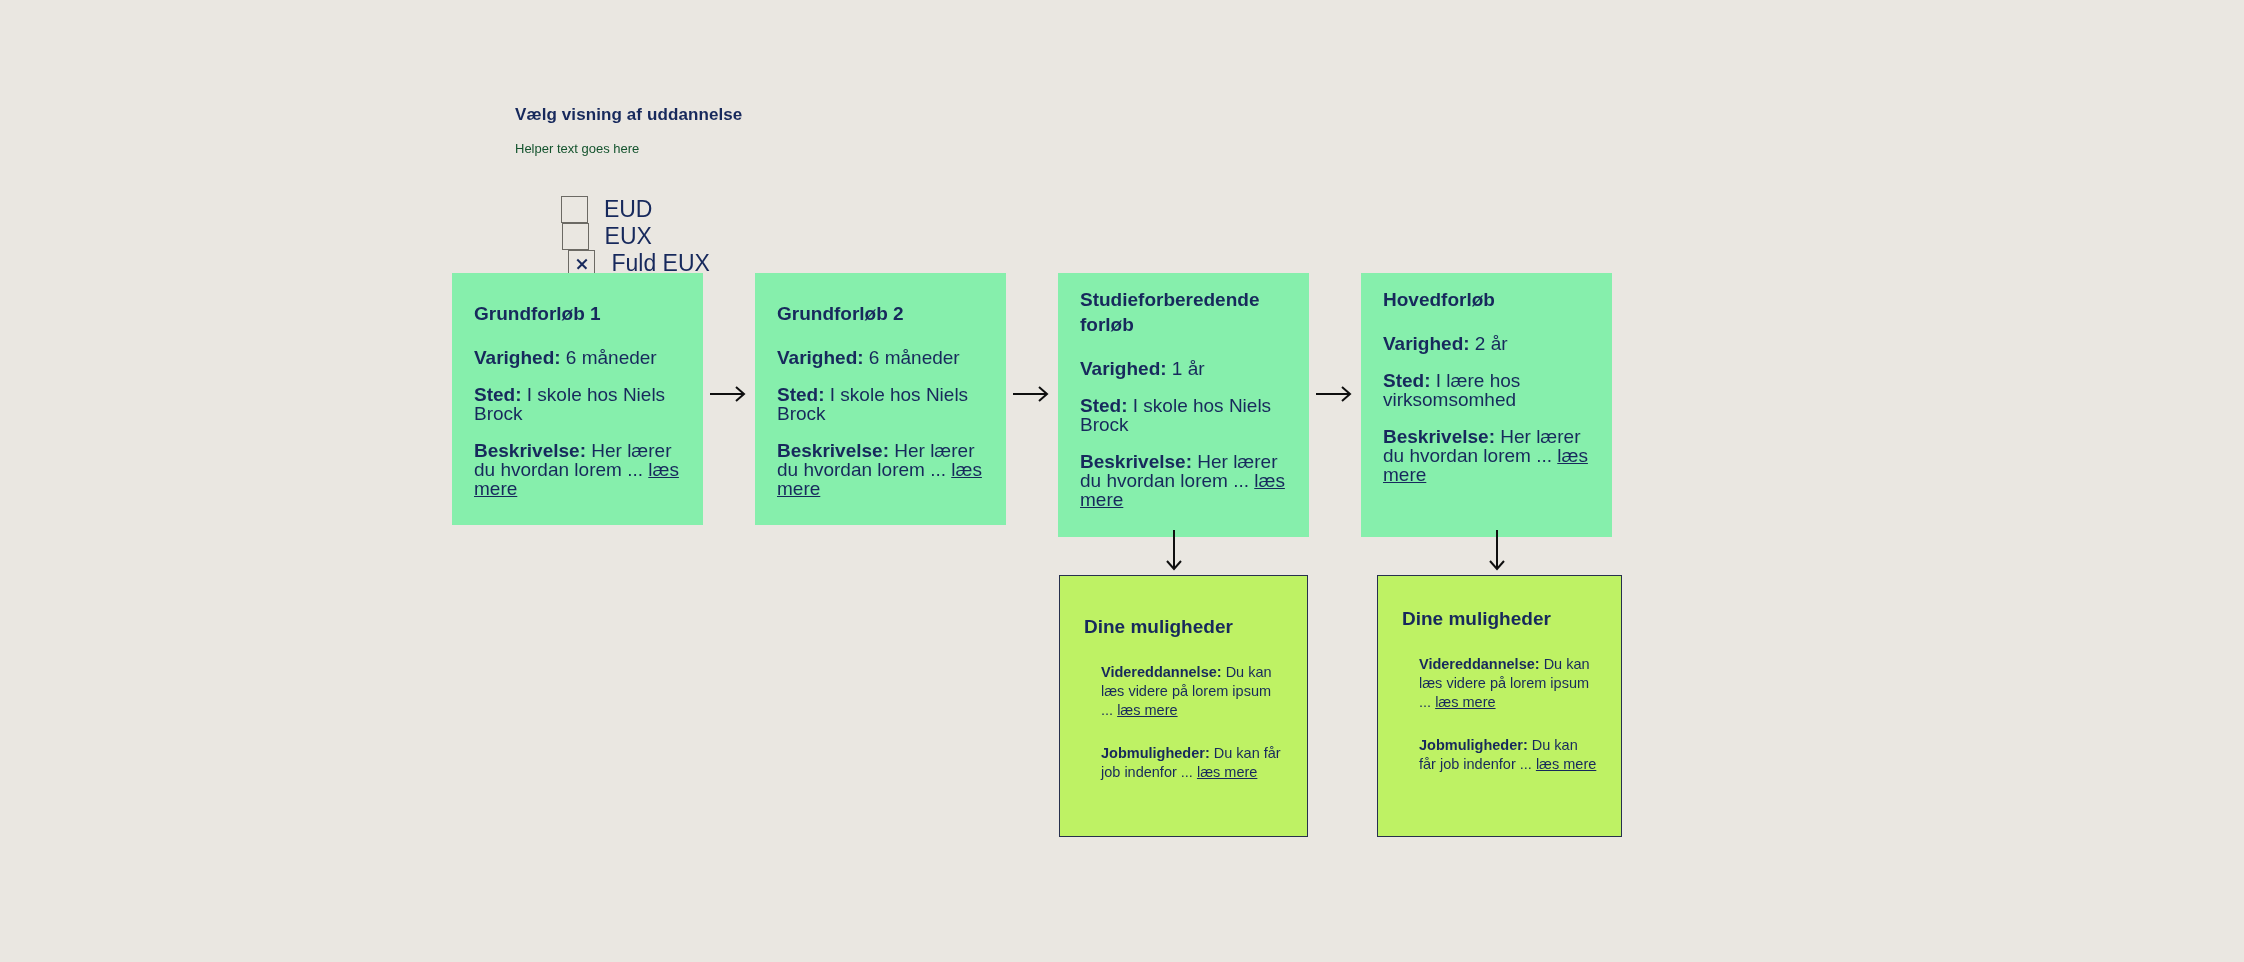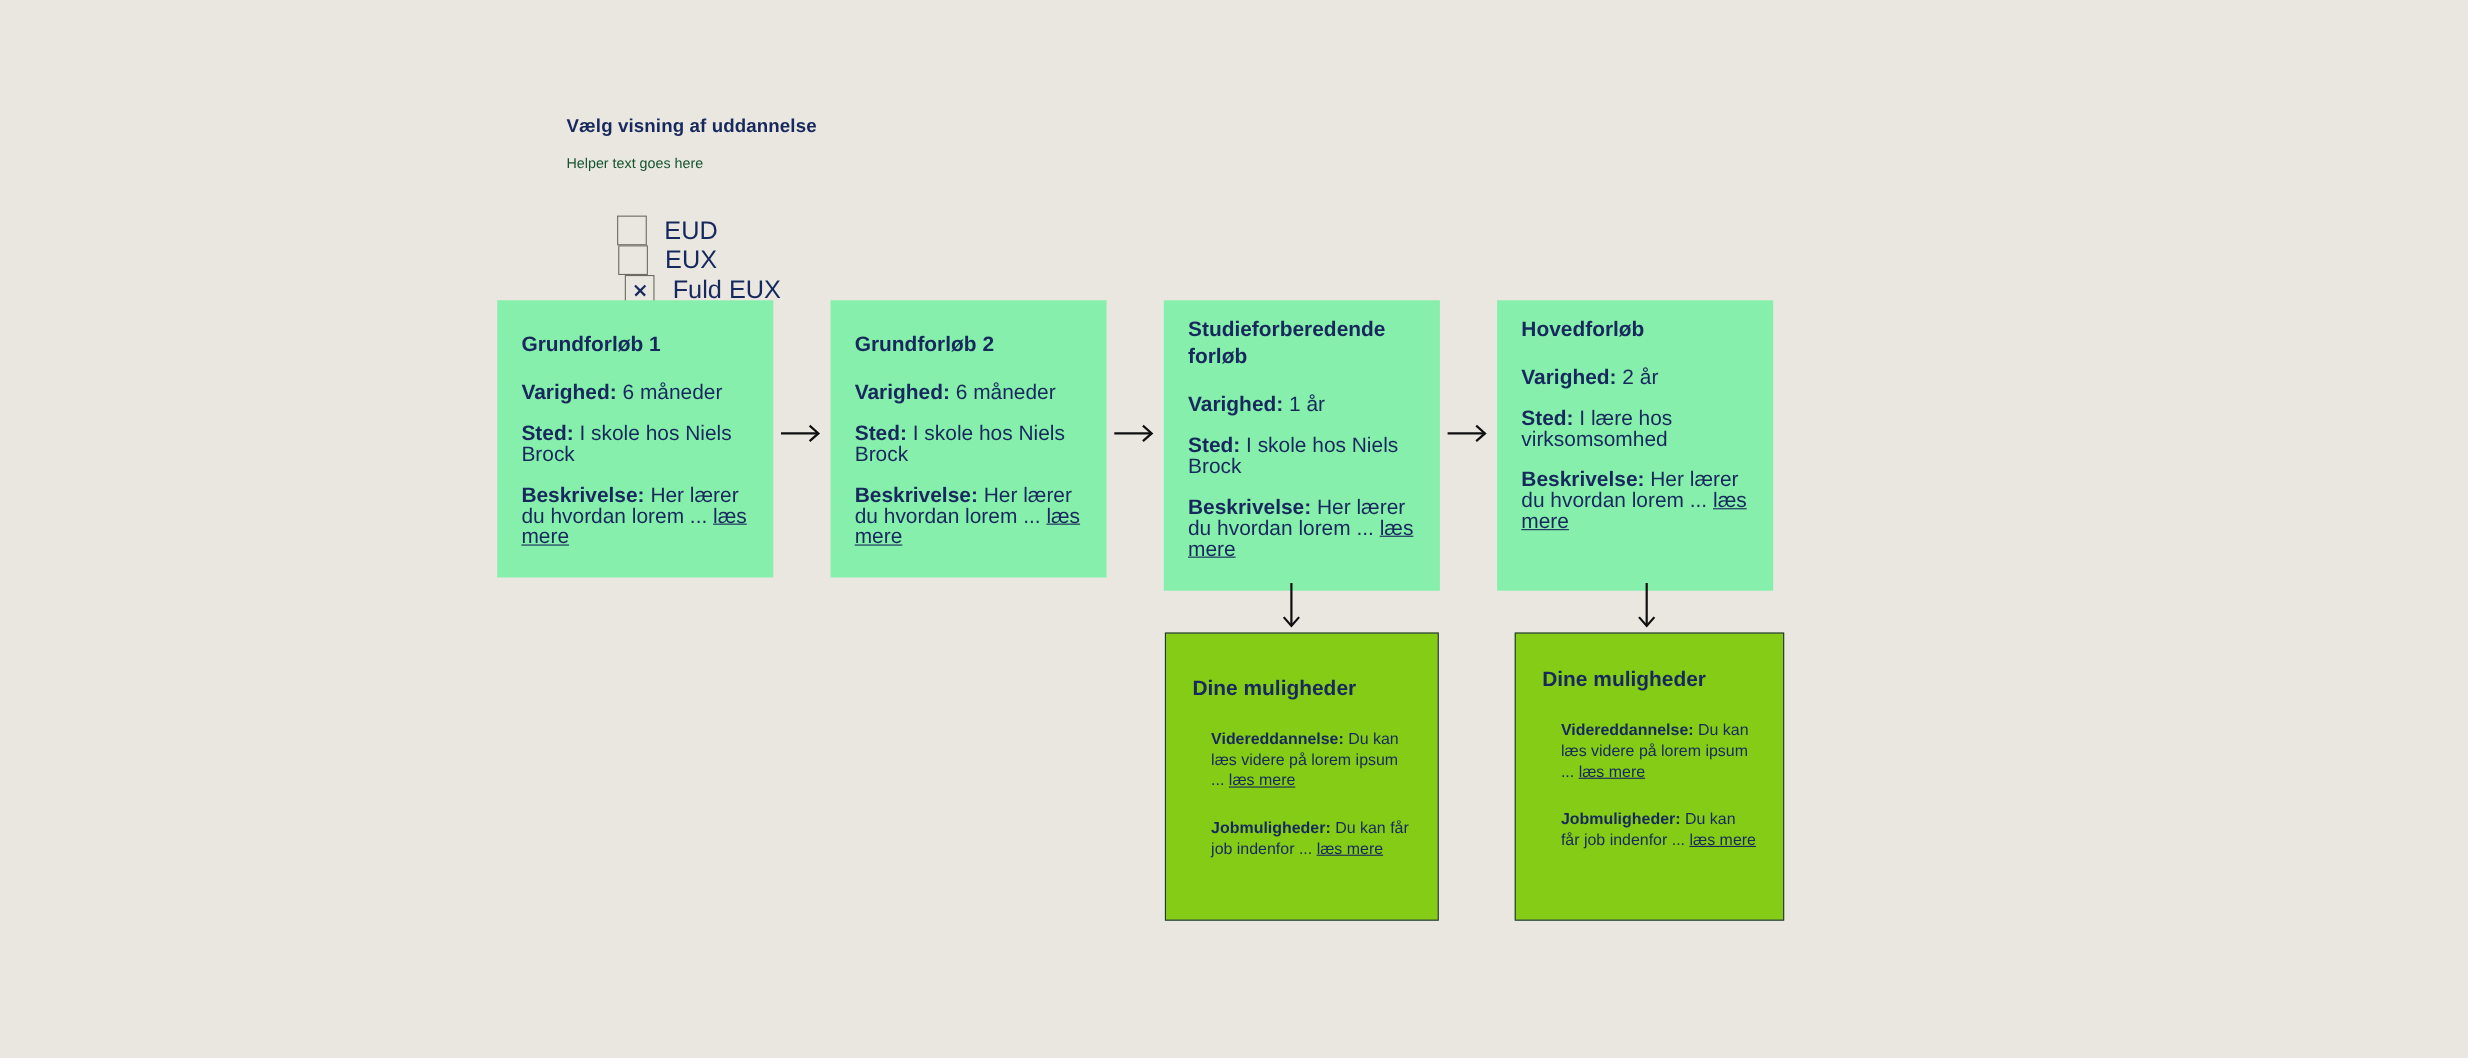--- a/index.html
+++ b/index.html
@@ -130,21 +130,21 @@
 
   
   .arrow-down {
     position: absolute;
   }
 
   
   .outcome {
     position: absolute;
     border: 1.5px solid #27304d;
-    background: #84cc16;
+    background: #bef264;
     box-sizing: border-box;
   }
   .outcome-inner {
     padding: 30px 24px 24px 24px;
   }
   .outcome-title {
     font-size: 19px;
     font-weight: bold;
     line-height: 25px;
     margin: 0 0 24px 0;

